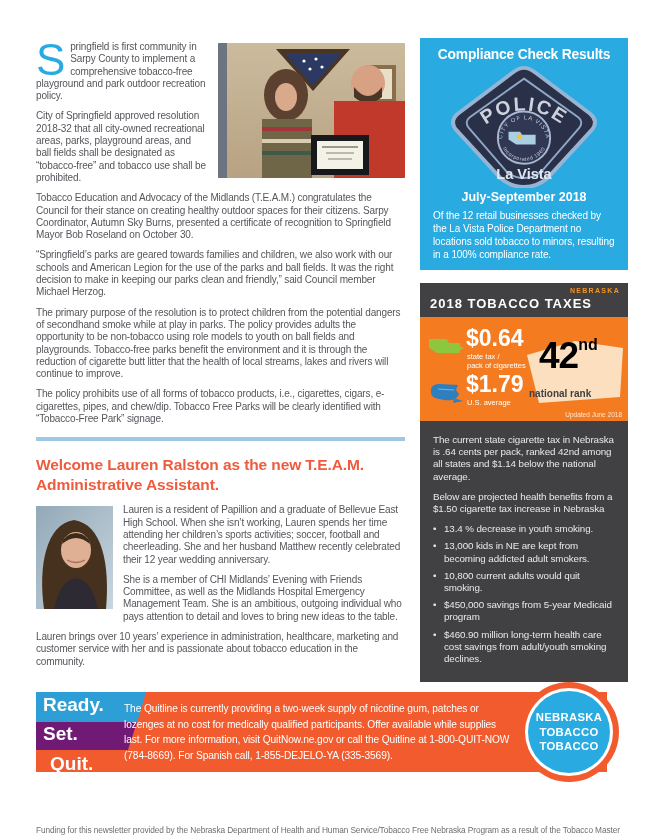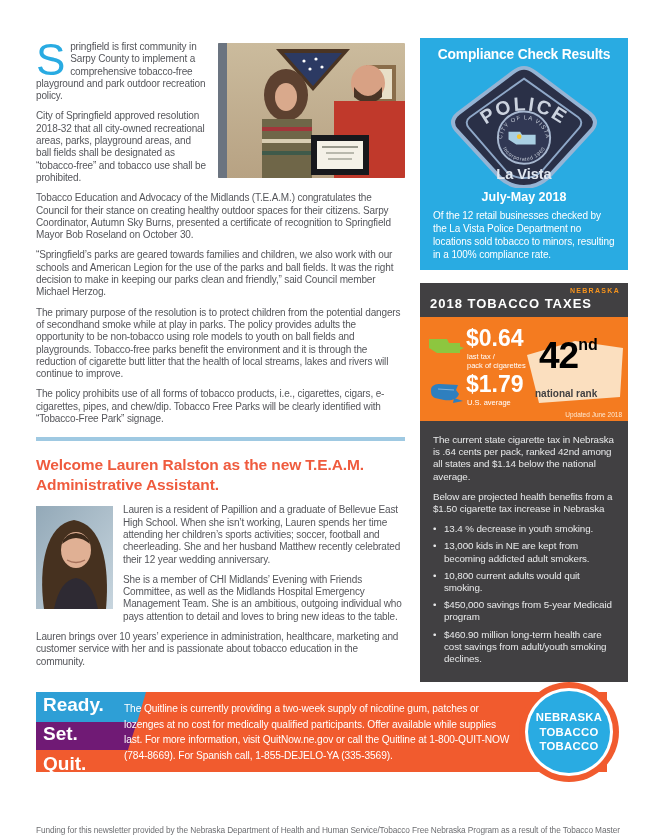--- a/index.html
+++ b/index.html
@@ -33,34 +33,34 @@
   .tax-icon1{position:absolute;left:8px;top:18px;}
   .tax-icon2{position:absolute;left:8px;top:64px;}
   .tax-val1{position:absolute;left:46px;top:8px;font-size:23px;font-weight:bold;}
   .tax-lab1{position:absolute;left:47px;top:35px;font-size:7.5px;line-height:9px;}
   .tax-val2{position:absolute;left:46px;top:54px;font-size:23px;font-weight:bold;}
   .tax-lab2{position:absolute;left:47px;top:81px;font-size:7.5px;}
   .rank-wrap{position:absolute;right:5px;top:22px;width:96px;height:66px;}
   .rank-shape{position:absolute;left:0;top:0;}
   .rank-num{position:absolute;left:12px;top:-4px;color:#000000;font-size:37px;font-weight:bold;letter-spacing:-1px;}
   .rank-sup{font-size:16px;vertical-align:18px;letter-spacing:0;}
-  .rank-label{position:absolute;left:8px;bottom:6px;color:#414042;font-size:10px;font-weight:bold;}
+  .rank-label{position:absolute;left:2px;bottom:6px;color:#414042;font-size:10px;font-weight:bold;}
   .tax-updated{position:absolute;right:6px;bottom:3px;font-size:6.5px;color:#fde8d2;}
   .darkbox{background:#414042;color:#e8e9ea;padding:13px 13px 12px 13px;font-size:9.8px;line-height:12.2px;letter-spacing:-0.1px;}
   .darkbox p{margin:0 0 8px 0;}
   .darkbox ul{list-style:none;margin:0;padding:0;}
   .darkbox li{position:relative;padding-left:11px;margin-bottom:5px;}
   .darkbox li::before{content:"\2022";position:absolute;left:0;top:0;color:#e8e9ea;}
   
   .band{position:absolute;left:36px;top:692px;width:571px;height:80px;background:#f15b2e;}
   .band-copy{position:absolute;left:88px;top:9px;width:392px;color:#fff;font-size:10.2px;line-height:15.5px;letter-spacing:-0.1px;}
   .rsq{position:absolute;left:0;top:0;font-weight:bold;color:#fff;font-size:19px;}
   .rsq-ready{width:110px;height:30px;background:#2e9fd6;clip-path:polygon(0 0,100% 0,92% 100%,0 100%);padding:2px 0 0 7px;box-sizing:border-box;}
   .rsq-set{width:101px;height:28px;background:#701a75;clip-path:polygon(0 0,100% 0,91% 100%,0 100%);padding:1px 0 0 7px;box-sizing:border-box;}
-  .rsq-quit{padding:3px 0 0 7px;}
+  .rsq-quit{padding:3px 0 0 14px;}
   .quit-circle{position:absolute;left:519px;top:682px;width:100px;height:100px;border-radius:50%;
     background:#f15b2e;display:flex;align-items:center;justify-content:center;}
   .quit-circle-white{width:88px;height:88px;border-radius:50%;background:#fff;display:flex;align-items:center;justify-content:center;}
   .quit-circle-blue{width:82px;height:82px;border-radius:50%;background:#29abe2;color:#fff;display:flex;flex-direction:column;align-items:center;justify-content:center;font-weight:bold;font-size:11.3px;line-height:14.5px;letter-spacing:0.3px;}
   
   .footer{position:absolute;left:36px;top:817px;width:586px;font-size:8.3px;line-height:11px;color:#6d6e71;letter-spacing:-0.1px;}
 </style>
 </head>
 <body>
 
@@ -157,39 +157,39 @@
           </text>
           <path d="M64 68 h12 l2 3 h14 v10 h-20 l-8 -5 z" fill="#a9cfe3"></path>
           <circle cx="75" cy="73" r="2.4" fill="#f4c430"></circle>
           <path id="arc-inc" d="M56 80 A 25 25 0 0 0 104 80" fill="none"></path>
           <text font-size="5.5" fill="#c3cad6" letter-spacing="0.5" font-family="Liberation Sans, sans-serif">
             <textPath href="#arc-inc" startOffset="50%" text-anchor="middle">Incorporated 1960</textPath>
           </text>
           <text x="80" y="117" text-anchor="middle" font-size="15" font-weight="bold" fill="#e2e8f1" font-family="Liberation Sans, sans-serif">La Vista</text>
         </svg>
       </div>
-      <div class="compliance-period">July-May 2018</div>
+      <div class="compliance-period">July-September 2018</div>
       <div class="compliance-body">Of the 12 retail businesses checked by the La Vista Police Department no locations sold tobacco to minors, resulting in a 100% compliance rate.</div>
     </section>
 
     <section class="taxbox">
       <div class="tax-header">
         <span class="tax-state-label">NEBRASKA</span>
         <span class="tax-title">2018 TOBACCO TAXES</span>
       </div>
       <div class="tax-body">
         <span class="tax-icon1">
           <svg width="36" height="22" viewBox="0 0 36 22">
               <path d="M1 4 L19 4 L21 8 L32 8 L32 18 L9 18 L1 13 Z" fill="#8DC63F"></path>
               <path d="M28 10 l8 3 -8 4 z" fill="#8DC63F"></path>
             </svg>
         </span>
         <span class="tax-val1">$0.64</span>
         <span class="tax-lab1">
-          <span>last tax /</span><br>
+          <span>state tax /</span><br>
           <span>pack of cigarettes</span>
         </span>
         <span class="tax-icon2">
           <svg width="36" height="24" viewBox="0 0 36 24">
               <path d="M3 9 C3 4 8 3 12 3 L30 4 L28 9 L31 13 C29 19 22 20 16 19 L7 17 C3 15 3 12 3 9 Z" fill="#2E7FBF"></path>
               <path d="M26 17 l9 3 -10 2 z" fill="#2E7FBF"></path>
               <path d="M10 8 L26 9" stroke="#7fb2da" stroke-width="1"></path>
             </svg>
         </span>
         <span class="tax-val2">$1.79</span>

